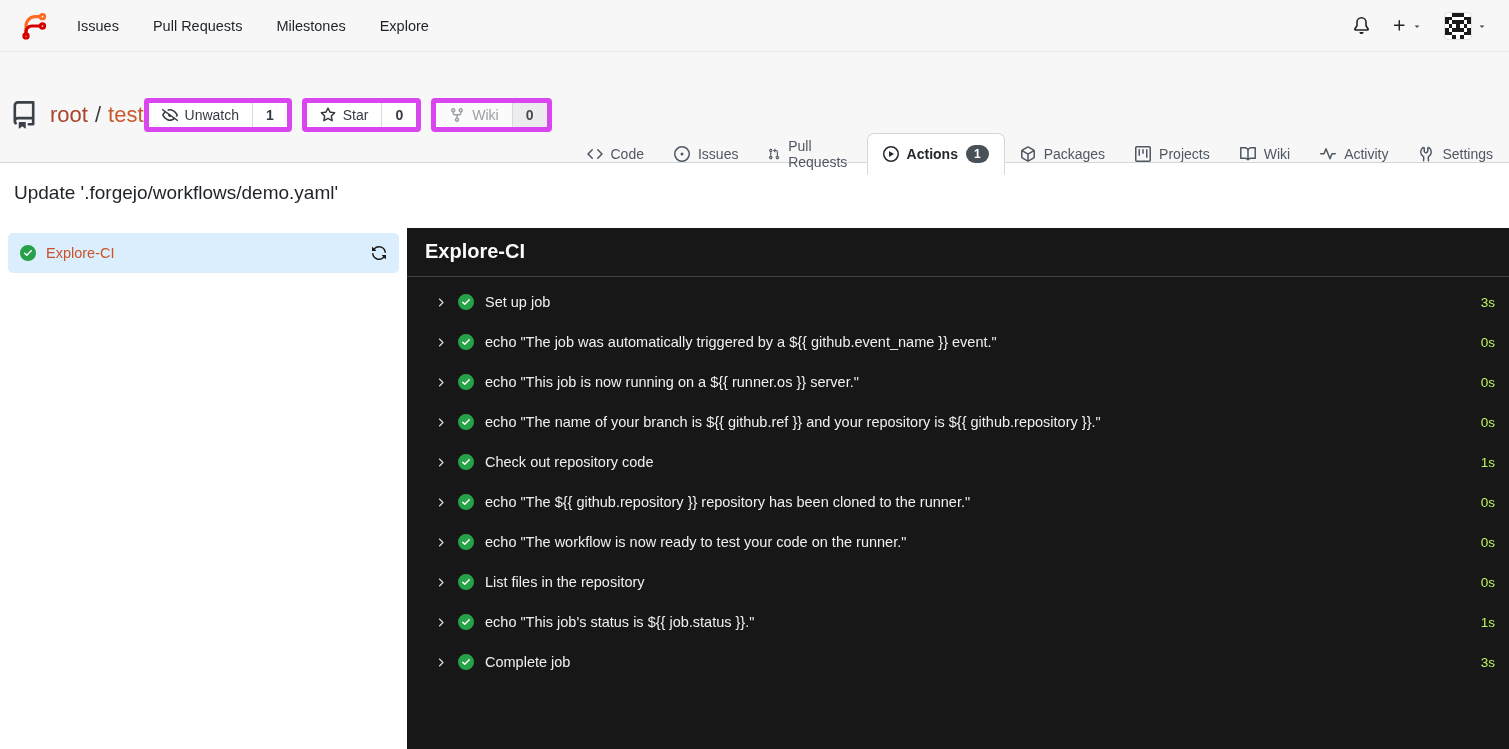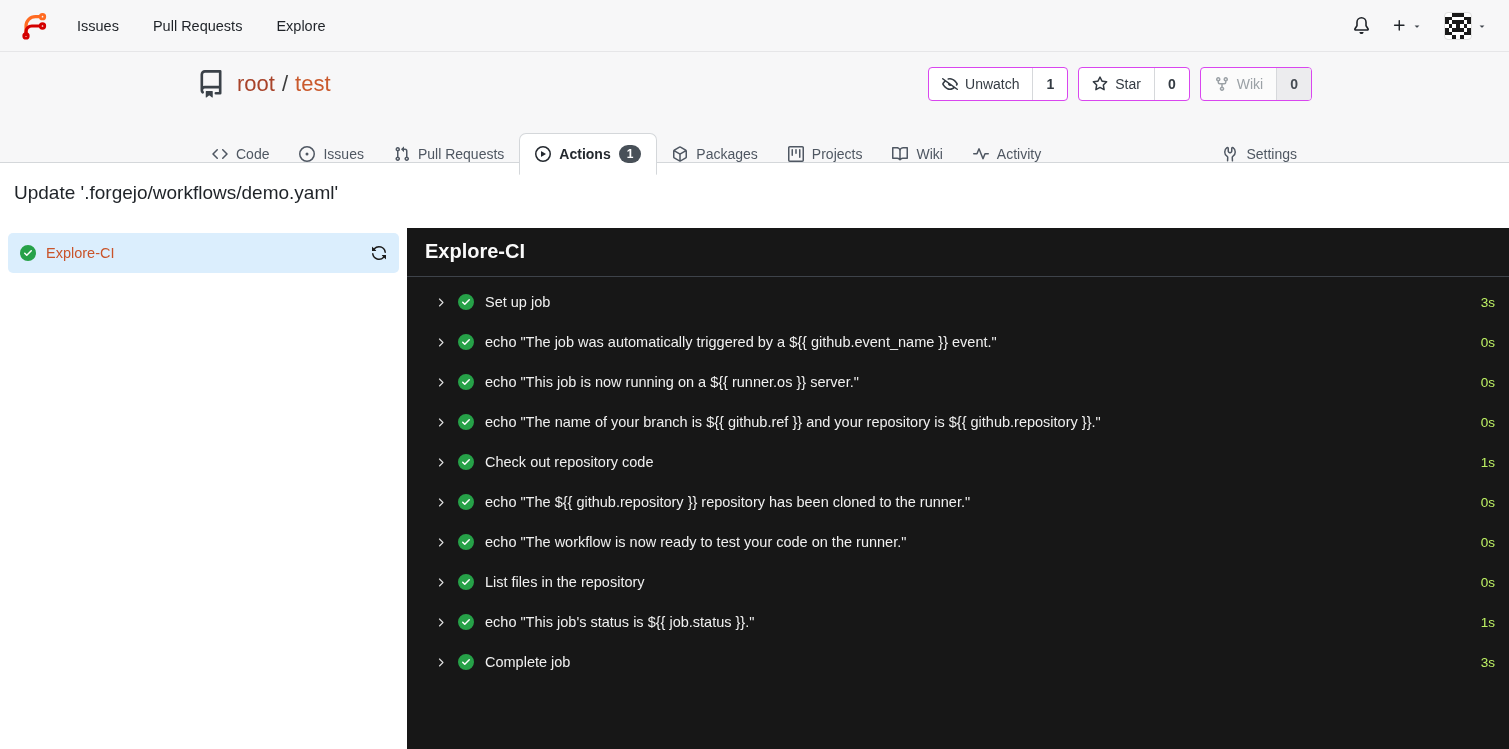--- a/index.html
+++ b/index.html
@@ -20,32 +20,32 @@
   .logo { margin:0 10px 0 4px; display:flex; cursor:pointer; }
   .nav-link { padding:0 17px; font-size:14.5px; color:#1f2328; cursor:pointer; line-height:52px; }
   .nav-right { margin-left:auto; display:flex; align-items:center; gap:22px; padding-right:6px; }
   .icon-btn { display:flex; align-items:center; gap:5px; color:#1f2328; cursor:pointer; }
   .caret { color:#40464d; }
   .avatar { width:28px; height:28px; border-radius:4px; background:#fff; border:1px solid #e0e0e0; overflow:hidden; }
 
   
   .repo-header {
     background:#f7f7f8; height:111px; border-bottom:1px solid #d4d7da;
-    display:flex; flex-direction:column;
+    display:flex; 
   }
   .container { width:1135px; margin:0 auto; padding:0 10px; }
   .repo-title-row { display:flex; align-items:center; padding-top:15px; }
   .repo-icon { color:#3a4148; margin-right:12px; }
   .repo-name { font-size:22px; display:flex; align-items:baseline; }
   .repo-owner { color:#a8432a; cursor:pointer; }
   .repo-slash { color:#3c3c3c; margin:0 7px; }
   .repo-link { color:#ca5a2d; cursor:pointer; }
   .repo-actions { margin-left:auto; display:flex; gap:10px; }
   .btn-group {
-    display:flex; height:34px; background:#fff; border:1px solid #d946ef;
+    display:flex; height:34px; background:#fff; border:5px solid #d946ef;
     border-radius:4px; overflow:hidden; font-size:14px; color:#343b43; cursor:pointer;
   }
   .btn-main { display:flex; align-items:center; gap:7px; padding:0 13px; }
   .btn-count { display:flex; align-items:center; padding:0 13px; border-left:1px solid #d6d8db; font-weight:600; }
   .btn-group.disabled { background:#fbfbfb; color:#9ba1a6; }
   .btn-group.disabled .btn-count { background:#ececee; color:#454b52; }
 
   
   .tabs { display:flex; align-items:stretch; height:42px; margin-top:auto; position:relative; top:13px; }
   .tab {
@@ -94,20 +94,21 @@
     <svg width="30" height="30" viewBox="0 0 16 16" fill="none" stroke-linecap="round">
       <path stroke="#ff6b22" stroke-width="1.7" d="M3.2 12.6V8a5 5 0 0 1 5-5h2.3"></path>
       <circle cx="12" cy="3" r="1.2" stroke="#ff6b22" stroke-width="1.5"></circle>
       <path stroke="#d40000" stroke-width="1.7" d="M3.2 12.6v-1.5a3.1 3.1 0 0 1 3.1-3.1h4.2"></path>
       <circle cx="12" cy="8" r="1.2" stroke="#d40000" stroke-width="1.5"></circle>
       <circle cx="3.2" cy="13.3" r="1.2" stroke="#d40000" stroke-width="1.5"></circle>
     </svg>
   </span>
   <span class="nav-link">Issues</span>
   <span class="nav-link">Pull Requests</span>
+  <span class="nav-link">Milestones</span>
   <span class="nav-link">Explore</span>
 
   <div class="nav-right">
     <span class="icon-btn">
       <svg width="17" height="17" viewBox="0 0 16 16" fill="currentColor">
           <path d="M8 16a2 2 0 0 0 1.985-1.75c.017-.137-.097-.25-.235-.25h-3.5c-.138 0-.252.113-.235.25A2 2 0 0 0 8 16ZM3 5a5 5 0 0 1 10 0v2.947c0 .05.015.098.042.139l1.703 2.555A1.519 1.519 0 0 1 13.482 13H2.518a1.516 1.516 0 0 1-1.263-2.36l1.703-2.554A.255.255 0 0 0 3 7.947Zm5-3.5A3.5 3.5 0 0 0 4.5 5v2.947c0 .346-.102.683-.294.97l-1.703 2.556a.017.017 0 0 0-.003.01l.001.006.004.006.006.004.007.001h10.964l.007-.001.006-.004.004-.006.001-.007a.017.017 0 0 0-.003-.01l-1.703-2.554a1.745 1.745 0 0 1-.294-.97V5A3.5 3.5 0 0 0 8 1.5Z"></path>
         </svg>
     </span>
     <span class="icon-btn">
       <svg width="15" height="15" viewBox="0 0 16 16" fill="currentColor">

